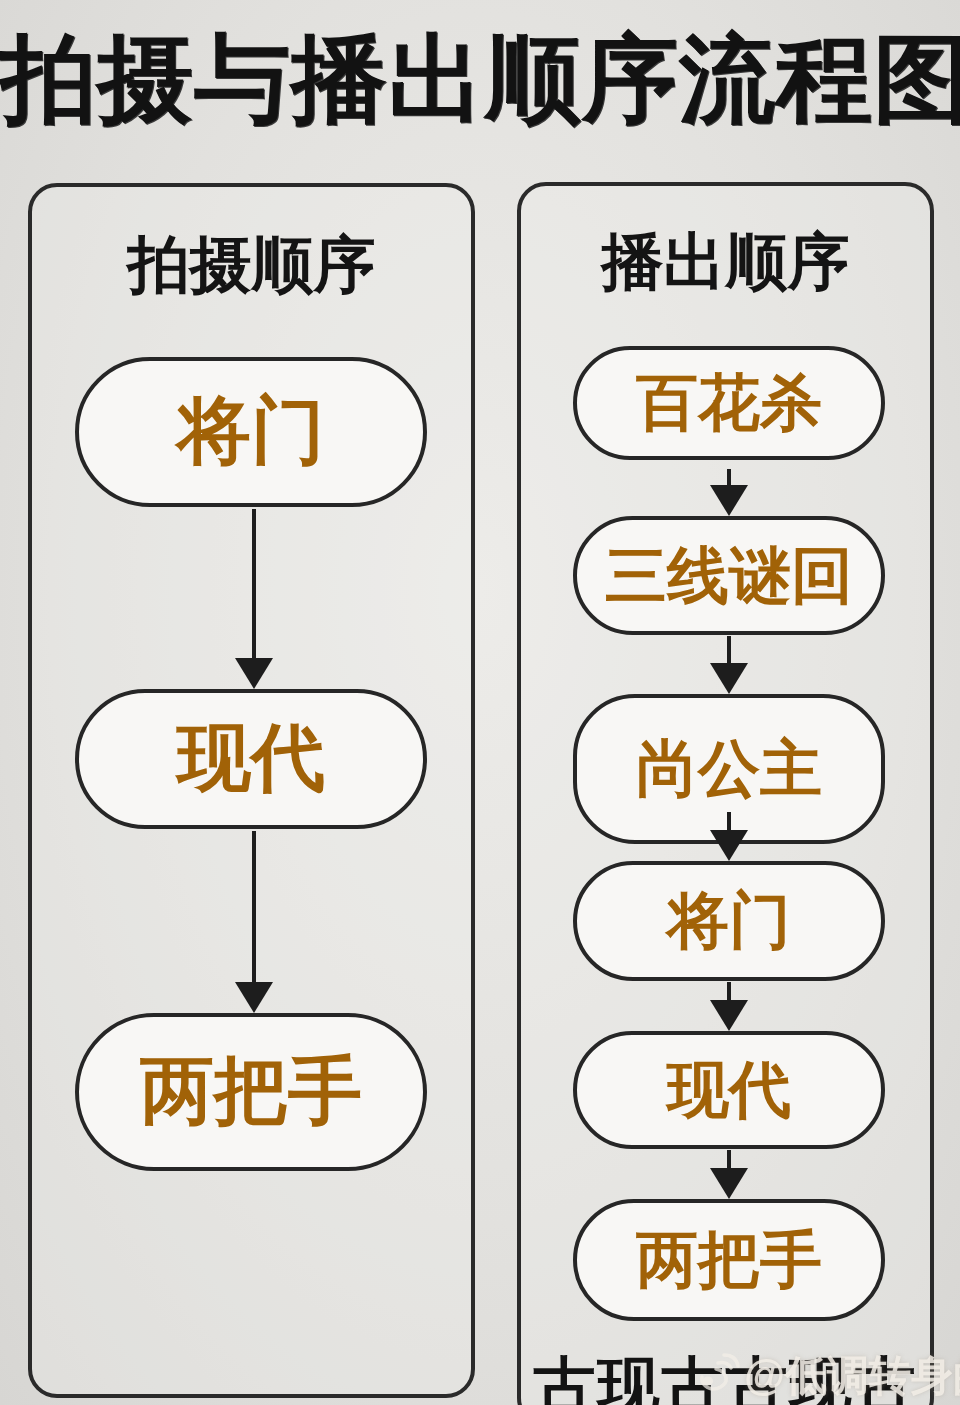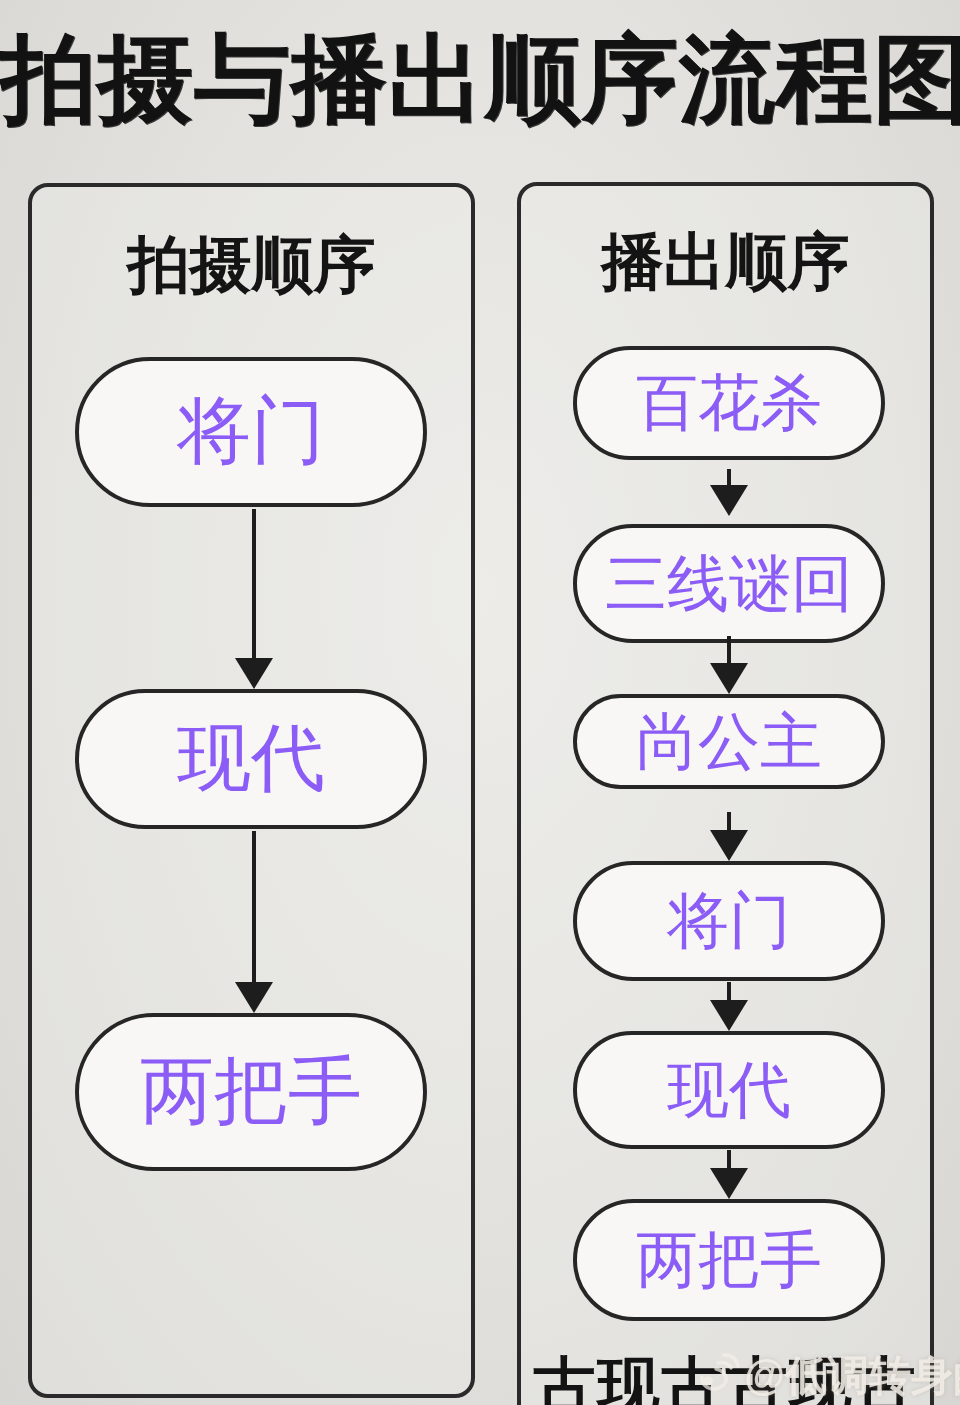--- a/index.html
+++ b/index.html
@@ -16,40 +16,40 @@
     text-align:center;
     font-size:96px;font-weight:900;
     letter-spacing:1px;
     color:#121212;
     text-shadow:1px 1px 0 #3a3a3a;
     white-space:nowrap;
   }
   .panel{
     position:absolute;
     border:4px solid #2a2a2a;
-    border-radius:20px;
+    border-radius:29px;
     background:rgba(238,237,234,0.35);
     box-sizing:border-box;
   }
   .panel-left{left:28px;top:183px;width:447px;height:1215px;}
   .panel-right{left:517px;top:182px;width:417px;height:1245px;}
   .col-header{
     position:absolute;left:0;width:100%;
     text-align:center;
     font-size:62px;font-weight:900;
     color:#141414;
     white-space:nowrap;
   }
   .node{
     position:absolute;
     box-sizing:border-box;
     background:#f8f7f5;
     border:4px solid #262626;
     display:flex;align-items:center;justify-content:center;
-    font-weight:400;color:#8b5cf6;
+    font-weight:700;color:#a16207;
     white-space:nowrap;
   }
   .node-l{left:43px;width:352px;border-radius:80px;font-size:74px;}
   .node-r{left:52px;width:312px;border-radius:62px;font-size:62px;}
   .arrow{position:absolute;width:40px;}
   .arrow::before{
     content:"";position:absolute;
     left:calc(50% - 2px);top:0;bottom:28px;width:4px;
     background:#1d1d1d;
   }
@@ -97,23 +97,23 @@
     <div class="node node-l" style="top:502px;height:140px;">现代</div>
     <div class="arrow arrow-l" style="top:644px;height:182px;"></div>
     <div class="node node-l" style="top:826px;height:158px;">两把手</div>
   </div>
 
   <div class="panel panel-right">
     <div class="col-header" style="top:34px;font-family:Liberation Serif, serif;">播出顺序</div>
 
     <div class="node node-r" style="top:160px;height:114px;">百花杀</div>
     <div class="arrow arrow-r" style="top:283px;height:47px;"></div>
-    <div class="node node-r" style="top:330px;height:119px;margin-top:8px;">三线谜回</div>
+    <div class="node node-r" style="top:330px;height:119px;">三线谜回</div>
     <div class="arrow arrow-r" style="top:450px;height:58px;"></div>
-    <div class="node node-r" style="top:508px;height:95px;">尚公主</div>
+    <div class="node node-r" style="top:508px;height:150px;">尚公主</div>
     <div class="arrow arrow-r" style="top:626px;height:49px;"></div>
     <div class="node node-r" style="top:675px;height:120px;">将门</div>
     <div class="arrow arrow-r" style="top:796px;height:49px;"></div>
     <div class="node node-r" style="top:845px;height:118px;">现代</div>
     <div class="arrow arrow-r" style="top:964px;height:49px;"></div>
     <div class="node node-r" style="top:1013px;height:122px;">两把手</div>
 
     <div class="col-footer" style="top:1158px;">古现古古现古</div>
   </div>
 

